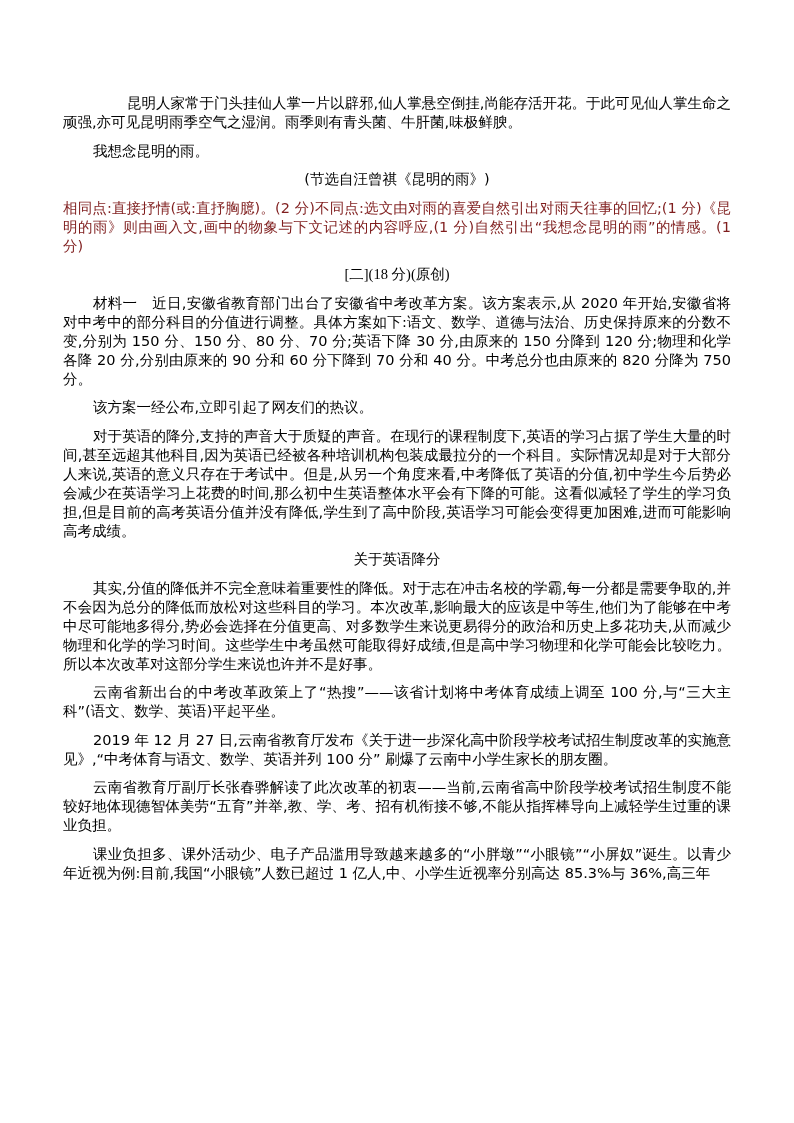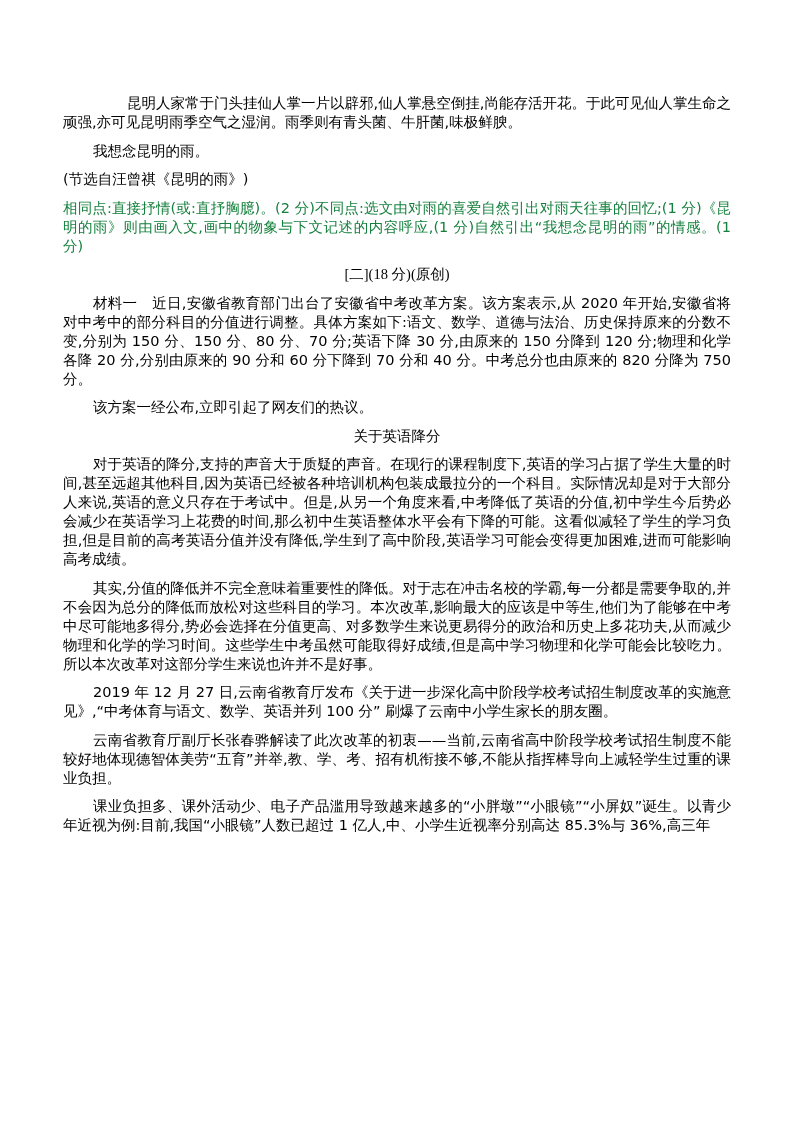--- a/index.html
+++ b/index.html
@@ -34,25 +34,25 @@
   }
   .indent-deep {
     text-indent: 64px;
   }
   .center {
     text-align: center;
     text-indent: 0;
     font-family: Liberation Serif, serif;
   }
   .right {
-    text-align: left;
+    text-align: center;
     text-indent: 0;
   }
   .answer {
-    color: #15803d;
+    color: #7f1d1d;
     text-indent: 0;
   }
 </style>
 </head>
 <body>
 
 <div class="page">
 
   <p class="blk indent-deep">昆明人家常于门头挂仙人掌一片以辟邪,仙人掌悬空倒挂,尚能存活开花。于此可见仙人掌生命之顽强,亦可见昆明雨季空气之湿润。雨季则有青头菌、牛肝菌,味极鲜腴。</p>
 
@@ -61,30 +61,31 @@
   <p class="blk right">(节选自汪曾祺《昆明的雨》)</p>
 
   <p class="blk answer">相同点:直接抒情(或:直抒胸臆)。(2 分)不同点:选文由对雨的喜爱自然引出对雨天往事的回忆;(1 分)《昆明的雨》则由画入文,画中的物象与下文记述的内容呼应,(1 分)自然引出“我想念昆明的雨”的情感。(1 分)</p>
 
   <p class="blk center">[二](18 分)(原创)</p>
 
   <p class="blk indent">材料一　近日,安徽省教育部门出台了安徽省中考改革方案。该方案表示,从 2020 年开始,安徽省将对中考中的部分科目的分值进行调整。具体方案如下:语文、数学、道德与法治、历史保持原来的分数不变,分别为 150 分、150 分、80 分、70 分;英语下降 30 分,由原来的 150 分降到 120 分;物理和化学各降 20 分,分别由原来的 90 分和 60 分下降到 70 分和 40 分。中考总分也由原来的 820 分降为 750 分。</p>
 
   <p class="blk indent">该方案一经公布,立即引起了网友们的热议。</p>
 
+  <p class="blk indent">对于英语的降分,支持的声音大于质疑的声音。在现行的课程制度下,英语的学习占据了学生大量的时间,甚至远超其他科目,因为英语已经被各种培训机构包装成最拉分的一个科目。实际情况却是对于大部分人来说,英语的意义只存在于考试中。但是,从另一个角度来看,中考降低了英语的分值,初中学生今后势必会减少在英语学习上花费的时间,那么初中生英语整体水平会有下降的可能。这看似减轻了学生的学习负担,但是目前的高考英语分值并没有降低,学生到了高中阶段,英语学习可能会变得更加困难,进而可能影响高考成绩。</p>
+
   <p class="blk center">关于英语降分</p>
-
-  <p class="blk indent">对于英语的降分,支持的声音大于质疑的声音。在现行的课程制度下,英语的学习占据了学生大量的时间,甚至远超其他科目,因为英语已经被各种培训机构包装成最拉分的一个科目。实际情况却是对于大部分人来说,英语的意义只存在于考试中。但是,从另一个角度来看,中考降低了英语的分值,初中学生今后势必会减少在英语学习上花费的时间,那么初中生英语整体水平会有下降的可能。这看似减轻了学生的学习负担,但是目前的高考英语分值并没有降低,学生到了高中阶段,英语学习可能会变得更加困难,进而可能影响高考成绩。</p>
 
 
 
   <p class="blk indent">其实,分值的降低并不完全意味着重要性的降低。对于志在冲击名校的学霸,每一分都是需要争取的,并不会因为总分的降低而放松对这些科目的学习。本次改革,影响最大的应该是中等生,他们为了能够在中考中尽可能地多得分,势必会选择在分值更高、对多数学生来说更易得分的政治和历史上多花功夫,从而减少物理和化学的学习时间。这些学生中考虽然可能取得好成绩,但是高中学习物理和化学可能会比较吃力。所以本次改革对这部分学生来说也许并不是好事。</p>
 
 
 
+  <p class="blk indent">云南省新出台的中考改革政策上了“热搜”——该省计划将中考体育成绩上调至 100 分,与“三大主科”(语文、数学、英语)平起平坐。</p>
 
   <p class="blk indent">2019 年 12 月 27 日,云南省教育厅发布《关于进一步深化高中阶段学校考试招生制度改革的实施意见》,“中考体育与语文、数学、英语并列 100 分” 刷爆了云南中小学生家长的朋友圈。</p>
 
   <p class="blk indent">云南省教育厅副厅长张春骅解读了此次改革的初衷——当前,云南省高中阶段学校考试招生制度不能较好地体现德智体美劳“五育”并举,教、学、考、招有机衔接不够,不能从指挥棒导向上减轻学生过重的课业负担。</p>
 
   <p class="blk indent">课业负担多、课外活动少、电子产品滥用导致越来越多的“小胖墩”“小眼镜”“小屏奴”诞生。以青少年近视为例:目前,我国“小眼镜”人数已超过 1 亿人,中、小学生近视率分别高达 85.3%与 36%,高三年</p>
 
 </div>
 
 </body></html>

